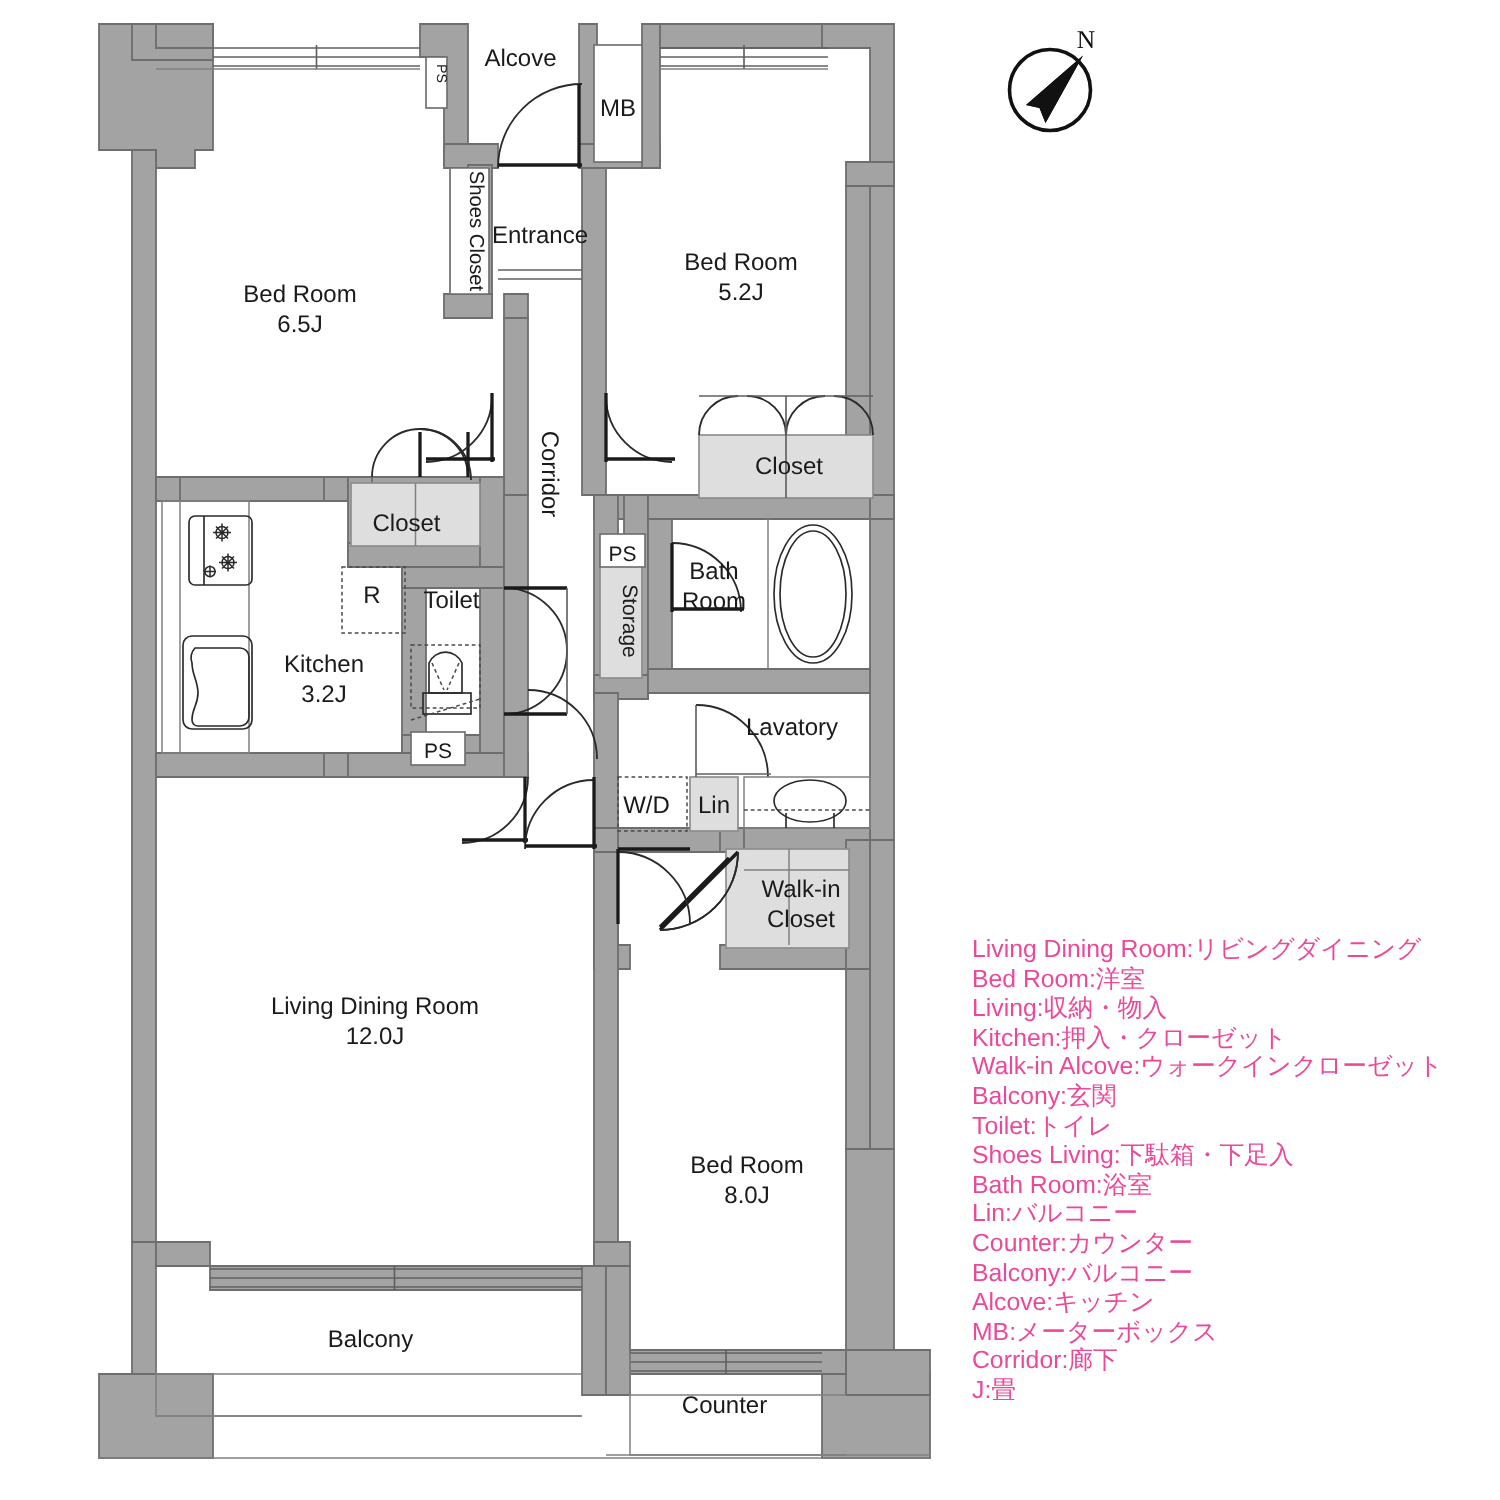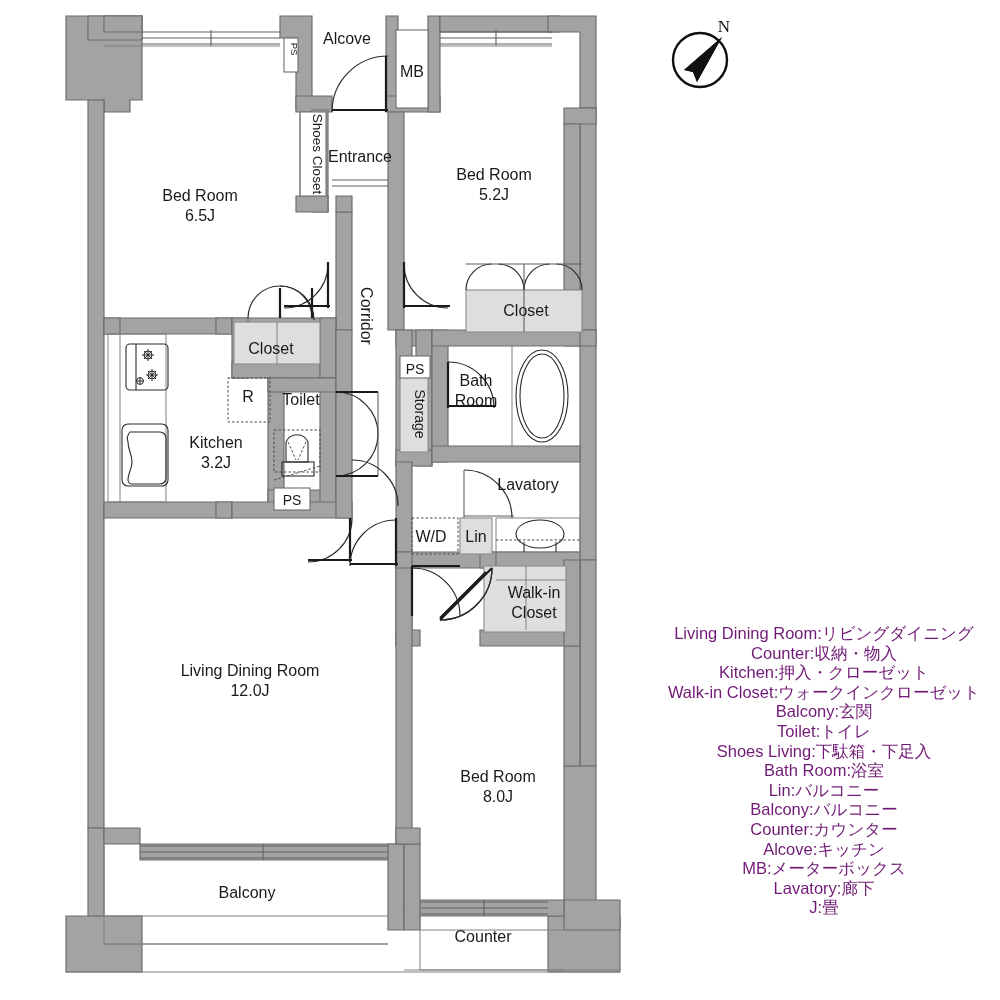--- a/index.html
+++ b/index.html
@@ -1,19 +1,19 @@
 <!DOCTYPE html>
 <html><head>
 <meta charset="utf-8">
 <style>
   html,body{margin:0;padding:0;background:#ffffff;}
   body{width:1000px;height:1000px;font-family:"Liberation Sans","DejaVu Sans",sans-serif;color:#111;}
   #root{position:relative;width:1000px;height:1000px;overflow:hidden;}
   #plan{position:absolute;left:0;top:0;width:660px;height:1000px;}
-  #legend{position:absolute;left:648px;top:624px;width:352px;font-size:16.5px;line-height:19.6px;color:#701a75;text-align:center;}
+  #legend{position:absolute;left:648px;top:624px;width:352px;font-size:16.5px;line-height:19.6px;color:#ec4899;}
   .leg-row{white-space:nowrap;}
   #compass{position:absolute;left:660px;top:12px;width:90px;height:90px;}
 </style>
 </head>
 <body>
 
 <div id="root">
 
   <svg id="compass" viewBox="0 0 90 90">
     <circle cx="40" cy="48" r="27" fill="#ffffff" stroke="#111111" stroke-width="2.4"></circle>
@@ -354,29 +354,30 @@
     <g font-family="Liberation Sans, sans-serif" fill="#1a1a1a" text-anchor="middle">
       <text x="313" y="154" font-size="13.5" transform="rotate(90 313 154)">Shoes Closet</text>
       <text x="361" y="316" font-size="16" transform="rotate(90 361 316)">Corridor</text>
       <text x="415" y="414" font-size="14" transform="rotate(90 415 414)">Storage</text>
       <text x="291" y="49" font-size="9.5" transform="rotate(90 291 49)">PS</text>
     </g>
   </svg>
 
   <div id="legend">
     <div class="leg-row">Living Dining Room:リビングダイニング</div>
-    <div class="leg-row">Counter:収納・物入</div>
+    <div class="leg-row">Bed Room:洋室</div>
+    <div class="leg-row">Living:収納・物入</div>
     <div class="leg-row">Kitchen:押入・クローゼット</div>
-    <div class="leg-row">Walk-in Closet:ウォークインクローゼット</div>
+    <div class="leg-row">Walk-in Alcove:ウォークインクローゼット</div>
     <div class="leg-row">Balcony:玄関</div>
     <div class="leg-row">Toilet:トイレ</div>
     <div class="leg-row">Shoes Living:下駄箱・下足入</div>
     <div class="leg-row">Bath Room:浴室</div>
     <div class="leg-row">Lin:バルコニー</div>
+    <div class="leg-row">Counter:カウンター</div>
     <div class="leg-row">Balcony:バルコニー</div>
-    <div class="leg-row">Counter:カウンター</div>
     <div class="leg-row">Alcove:キッチン</div>
     <div class="leg-row">MB:メーターボックス</div>
-    <div class="leg-row">Lavatory:廊下</div>
+    <div class="leg-row">Corridor:廊下</div>
     <div class="leg-row">J:畳</div>
   </div>
 
 </div>
 
 </body></html>

